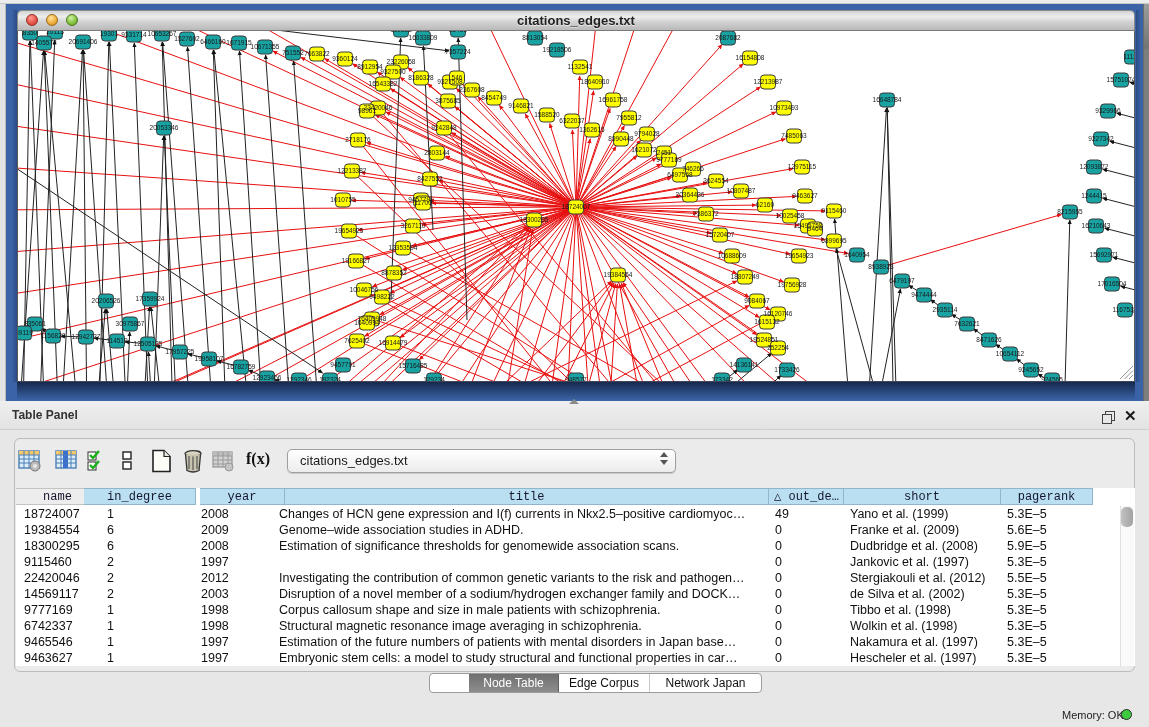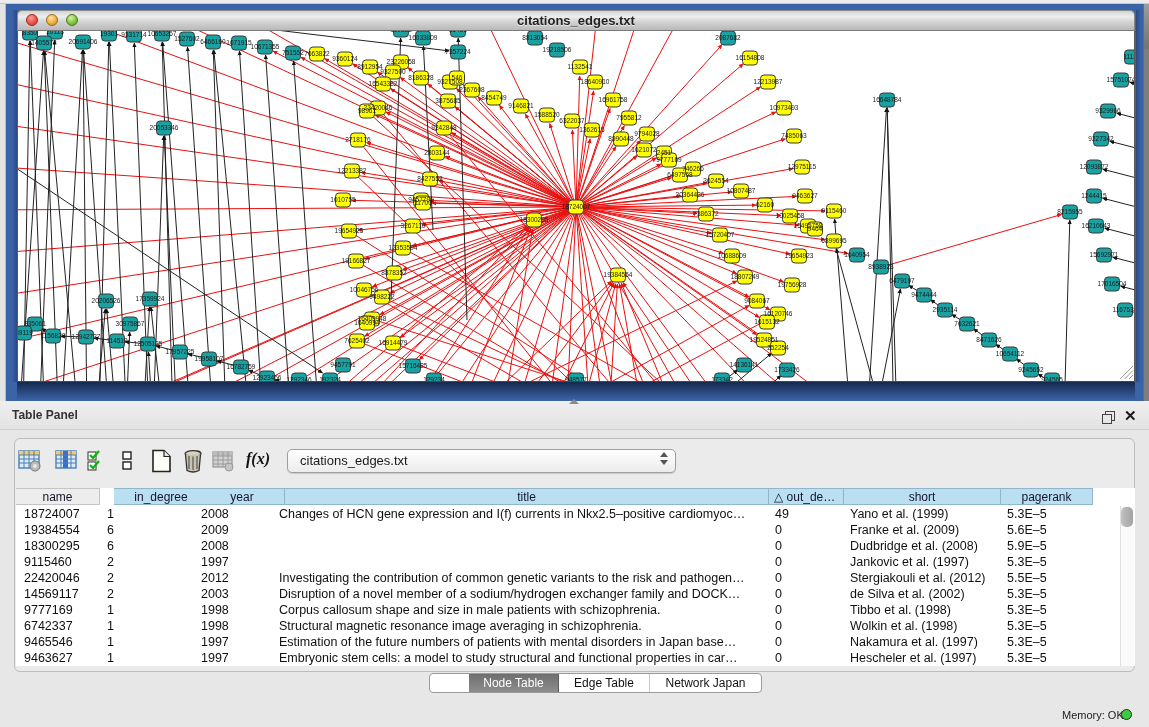--- a/index.html
+++ b/index.html
@@ -47,21 +47,21 @@
 #combotext { left:300px; top:453px; font-size:13px; color:#1a1a1a; }
 #combostep { left:660px; top:452px; }
 #combostep .up { width:0; height:0; border-left:4px solid transparent; border-right:4px solid transparent;
   border-bottom:5px solid #555; margin-bottom:3px; }
 #combostep .dn { width:0; height:0; border-left:4px solid transparent; border-right:4px solid transparent;
   border-top:5px solid #555; }
 
 
 #tablewrap { left:16px; top:488px; width:1119px; height:178px; background:#fff; overflow:hidden; }
 .hcell { position:absolute; top:488px; height:17px; background:#b9dff1; border:1px solid #8fb6cc; border-left:none;
-  font-size:12px; color:#15152e; text-align:center; line-height:16px; }
+  font-size:12px; color:#15152e; text-align:center; line-height:16px;font-family:Liberation Mono, monospace; }
 .trow { position:absolute; left:0; width:1119px; height:16px; font-size:12.5px; color:#101010; }
 .trow span { position:absolute; top:0; line-height:16px; white-space:nowrap; }
 #vscroll { left:1120px; top:506px; width:14px; height:160px; background:#fafafa; border-left:1px solid #e0e0e0; }
 #vthumb { left:1121px; top:507px; width:12px; height:20px; background:linear-gradient(90deg,#c2c2c2,#a2a2a2); border-radius:5px; }
 
 
 #tabs { left:429px; top:673px; height:20px; border:1px solid #9b9b9b; border-radius:4px; overflow:hidden;
   background:#fff; display:flex; font-size:12px; }
 #tabs .seg { line-height:19px; color:#111; border-right:1px solid #c9c9c9; text-align:center; }
 #tabs .seg:nth-child(1){width:90px;}
@@ -654,60 +654,62 @@
     <ellipse cx="11" cy="4.5" rx="8" ry="2.8" fill="#d8d4c0" stroke="#333" stroke-width="1.3"></ellipse>
     <path d="M3.5 5.5 l1.5 16 q6 3 12 0 l1.5 -16" fill="#c9c4ae" stroke="#333" stroke-width="1.3"></path>
     <path d="M7 7 v13 M11 7.5 v13.5 M15 7 v13" stroke="#555" stroke-width="1.2"></path>
   </svg>
 <svg class="abs ticon" style="left:212px" width="24" height="24" viewBox="0 0 24 24">
     <rect x="1" y="3" width="19" height="15" fill="#d2d2d2" stroke="#9a9a9a" stroke-width="1.3"></rect>
     <rect x="1" y="3" width="19" height="4" fill="#bdbdbd"></rect>
     <path d="M1 7 h19 M1 11 h19 M1 15 h19 M6 3 v15 M11 3 v15 M16 3 v15" stroke="#9a9a9a" stroke-width="1"></path>
     <circle cx="17" cy="18" r="4" fill="#c4c4c4" stroke="#999"></circle>
   </svg>
-<div class="abs ticon" style="left:246px; top:450px; font-family:'Liberation Serif',serif; font-style:italic; font-weight:bold; font-size:16px; color:#111;">f(x)</div>
+<div class="abs ticon" style="left:246px; top:450px; font-family:'Liberation Serif',serif; font-weight:bold; font-size:16px; color:#111;">f(x)</div>
 
 <div class="abs" id="combo"></div>
 <div class="abs" id="combotext">citations_edges.txt</div>
 <div class="abs" id="combostep">
     <div class="up"></div>
     <div class="dn"></div>
   </div>
 
 <div class="abs" id="tablewrap"></div>
 <div class="abs hcell" style="left:16px; width:84px; background:#ededed; border-color:#c4c4c4;">name</div>
-<div class="abs hcell" style="left:114px; width:95px;">in_degree</div>
+<div class="abs hcell" style="left:84px; width:112px;">in_degree</div>
 <div class="abs hcell" style="left:200px; width:85px;">year</div>
 <div class="abs hcell" style="left:285px; width:484px;">title</div>
 <div class="abs hcell" style="left:769px; width:75px; text-align:left; padding-left:5px;">△ out_de…</div>
 <div class="abs hcell" style="left:844px; width:157px;">short</div>
 <div class="abs hcell" style="left:1001px; width:92px;">pagerank</div>
 <div class="abs" id="rowszone" style="left:16px; top:505px; width:1104px; height:161px; background:#fff; overflow:hidden;">
 </div>
 <div class="trow" style="top:506px">
     <span style="left:24px">18724007</span>
     <span style="left:107px">1</span>
     <span style="left:201px">2008</span>
     <span style="left:279px">Changes of HCN gene expression and I(f) currents in Nkx2.5–positive cardiomyoc…</span>
     <span style="left:775px">49</span>
     <span style="left:850px">Yano et al. (1999)</span>
     <span style="left:1007px">5.3E–5</span>
   </div>
 <div class="trow" style="top:522px">
     <span style="left:24px">19384554</span>
     <span style="left:107px">6</span>
     <span style="left:201px">2009</span>
+    <span style="left:279px">Genome–wide association studies in ADHD.</span>
     <span style="left:775px">0</span>
     <span style="left:850px">Franke et al. (2009)</span>
     <span style="left:1007px">5.6E–5</span>
   </div>
 <div class="trow" style="top:538px">
     <span style="left:24px">18300295</span>
     <span style="left:107px">6</span>
     <span style="left:201px">2008</span>
+    <span style="left:279px">Estimation of significance thresholds for genomewide association scans.</span>
     <span style="left:775px">0</span>
     <span style="left:850px">Dudbridge et al. (2008)</span>
     <span style="left:1007px">5.9E–5</span>
   </div>
 <div class="trow" style="top:554px">
     <span style="left:24px">9115460</span>
     <span style="left:107px">2</span>
     <span style="left:201px">1997</span>
     <span style="left:775px">0</span>
     <span style="left:850px">Jankovic et al. (1997)</span>
@@ -765,18 +767,18 @@
     <span style="left:279px">Embryonic stem cells: a model to study structural and functional properties in car…</span>
     <span style="left:775px">0</span>
     <span style="left:850px">Hescheler et al. (1997)</span>
     <span style="left:1007px">5.3E–5</span>
   </div>
 <div class="abs" id="vscroll"></div>
 <div class="abs" id="vthumb"></div>
 
 <div class="abs" id="tabs">
   <div class="seg sel">Node Table</div>
-  <div class="seg">Edge Table</div>
+  <div class="seg">Edge Corpus</div>
   <div class="seg">Network Japan</div>
 </div>
 
 <div class="abs" id="memtext">Memory: OK</div>
 <div class="abs" id="memdot"></div>
 
 </body></html>

